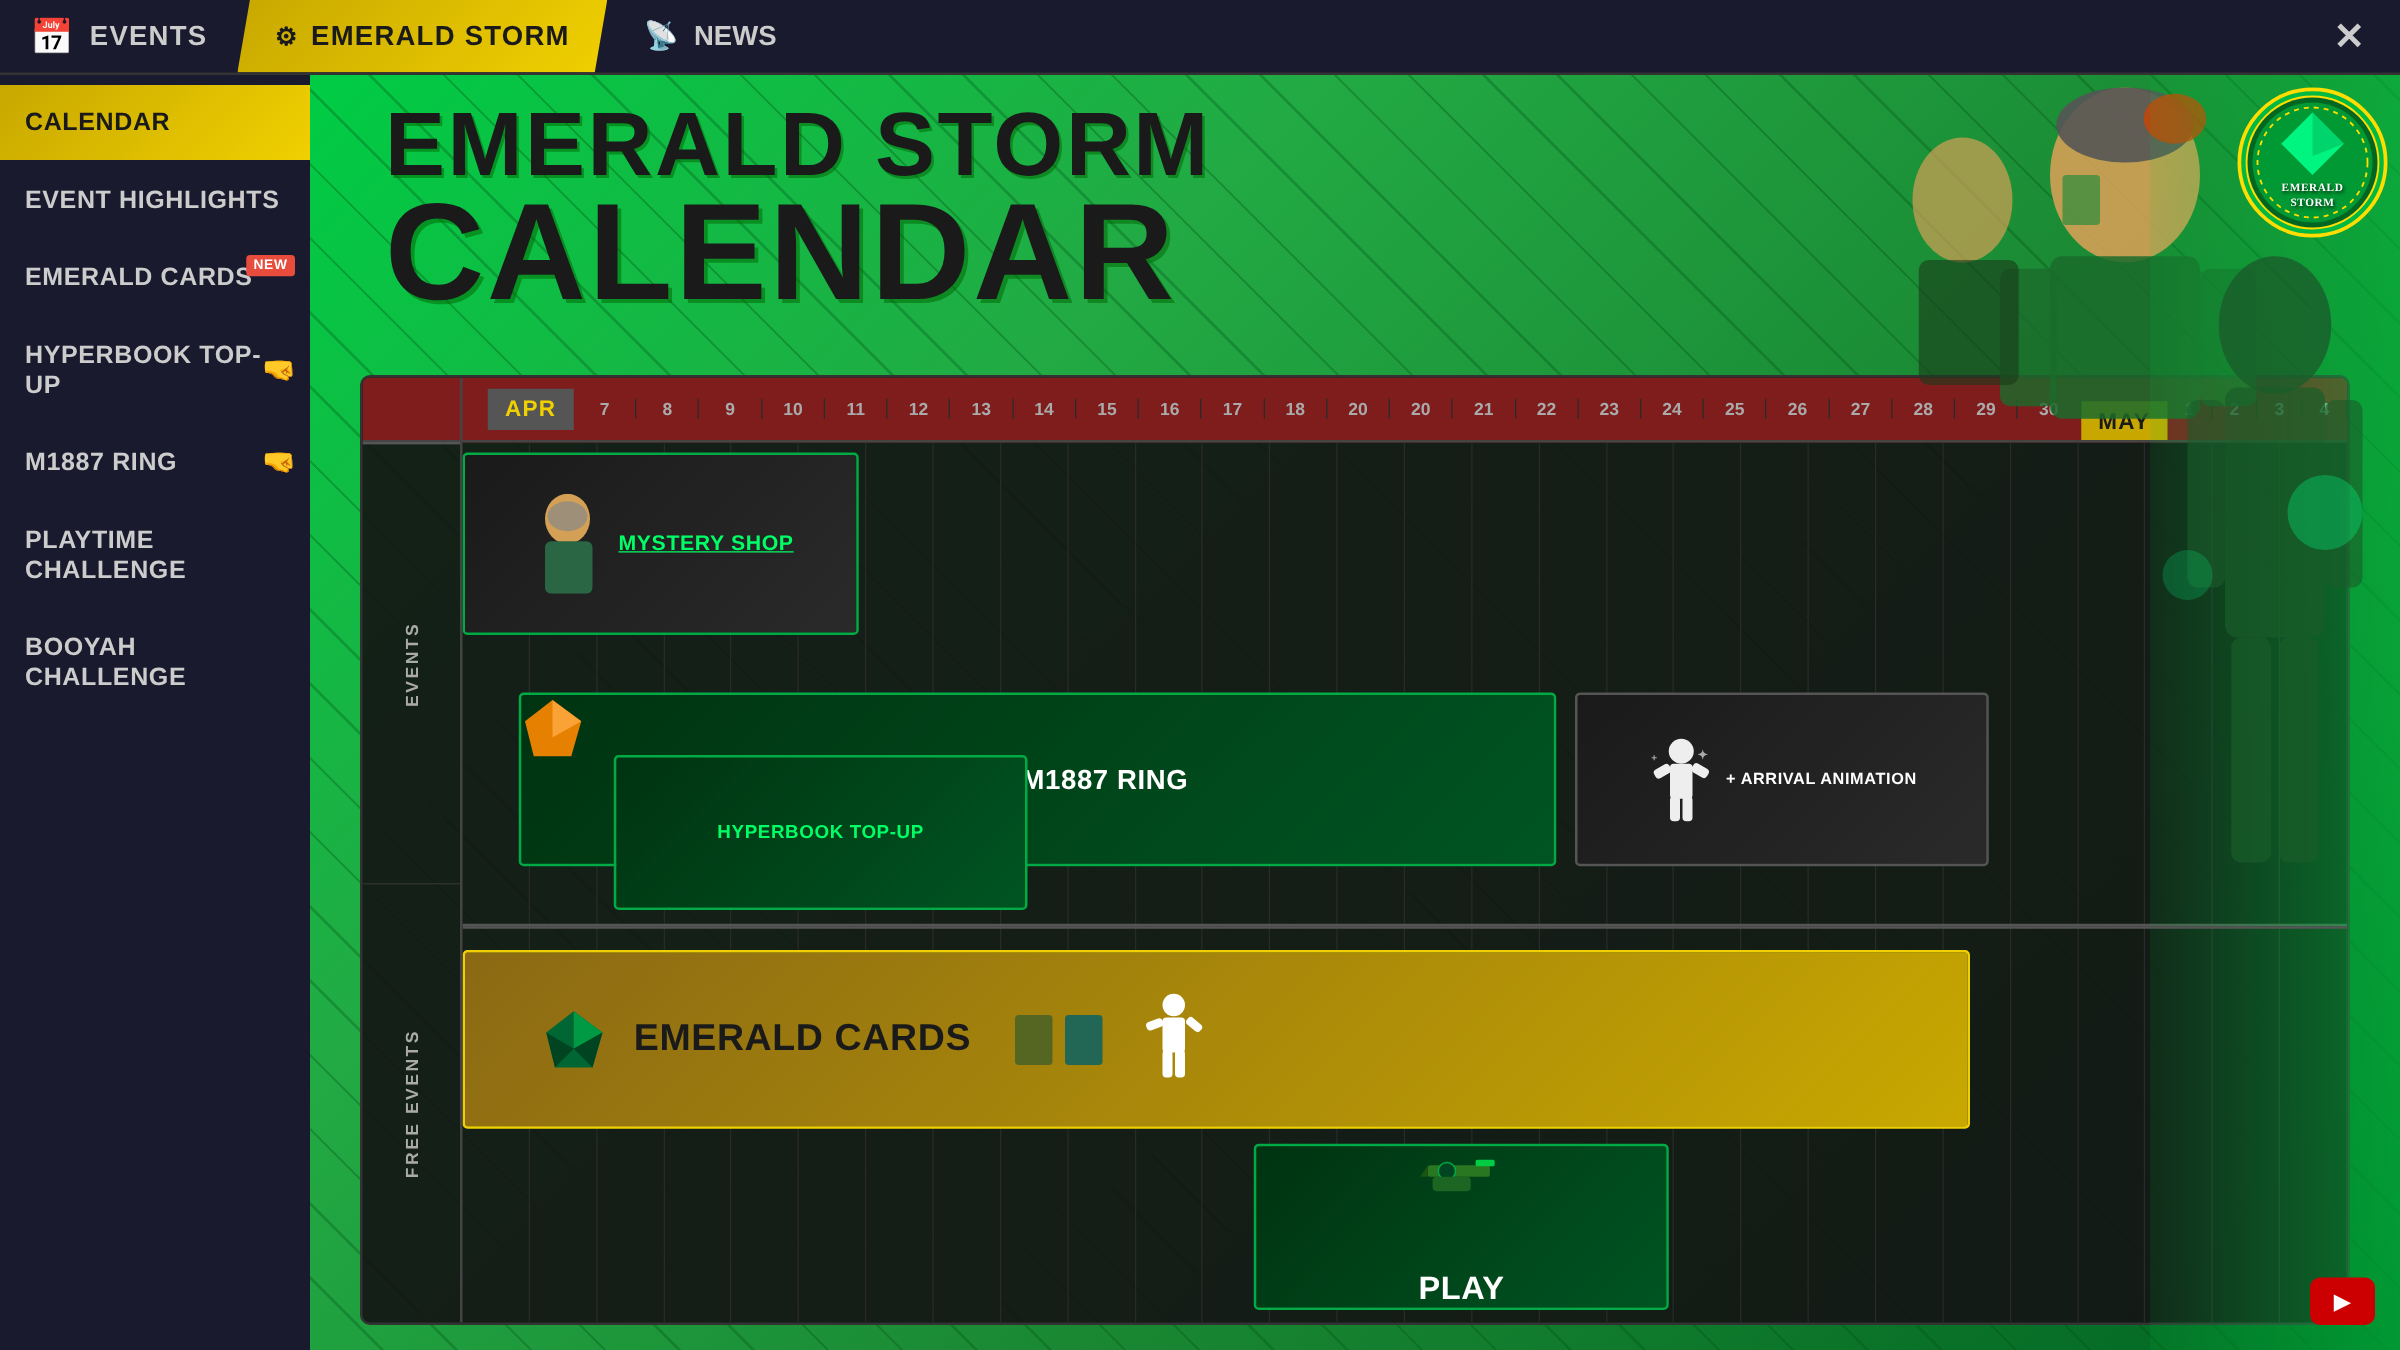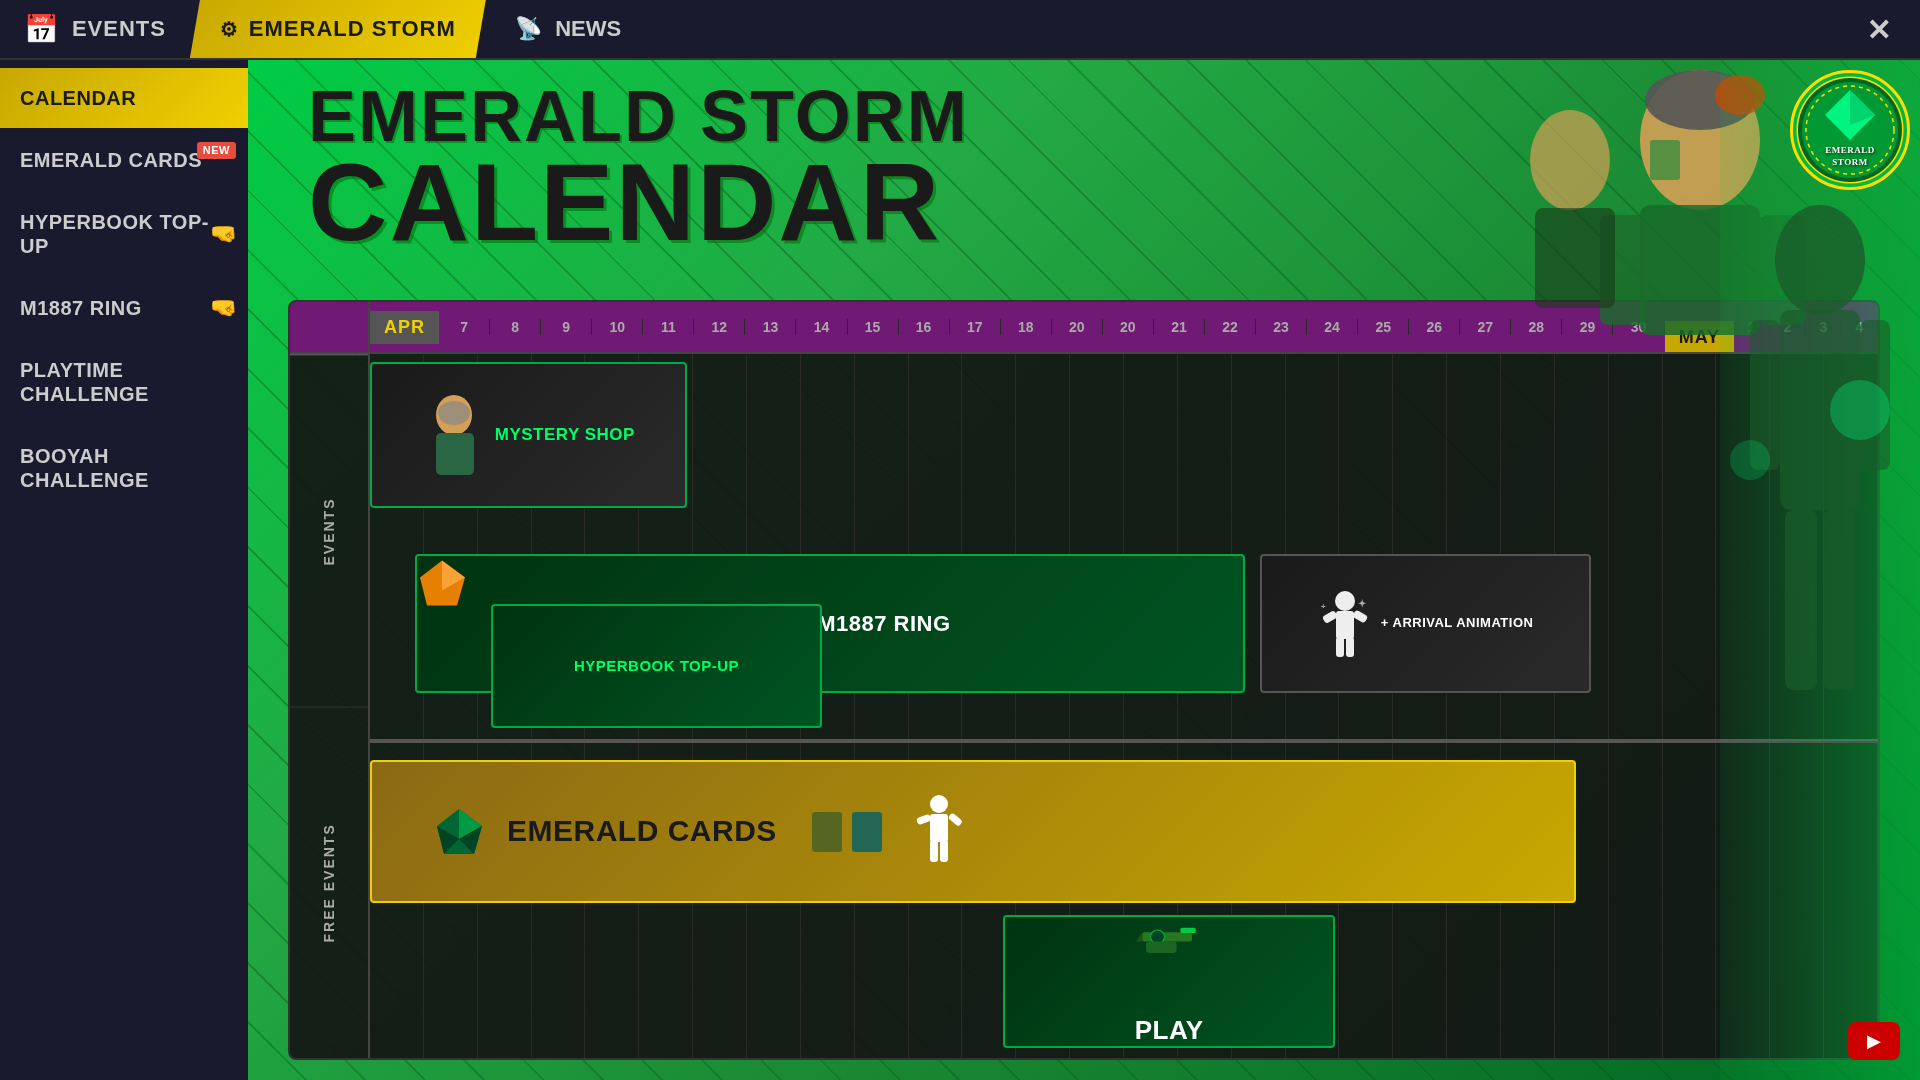--- a/index.html
+++ b/index.html
@@ -444,22 +444,23 @@
       letter-spacing: 1px;
       white-space: nowrap;
       display: flex;
       align-items: center;
       margin-top: 20px;
     }
 
     .date-row {
       display: flex;
       height: 52px;
-      background: #701a75;
+      background: #7f1d1d;
       border-bottom: 2px solid #444;
+      gap: 20px;
     }
     .date-row-spacer {
       width: 80px;
       flex-shrink: 0;
       border-right: 2px solid #444;
     }
     .date-row-nums {
       flex: 1;
       display: flex;
       align-items: center;
@@ -495,20 +496,23 @@
     <span>NEWS</span>
   </div>
   <div class="nav-close">✕</div>
 </div>
 
 <div class="main-layout">
 
   <div class="sidebar">
     <div class="sidebar-item active">
       <span>CALENDAR</span>
+    </div>
+    <div class="sidebar-item">
+      <span>EVENT HIGHLIGHTS</span>
     </div>
     <div class="sidebar-item">
       <span>EMERALD CARDS</span>
       <span class="badge-new">NEW</span>
     </div>
     <div class="sidebar-item">
       <span>HYPERBOOK TOP-UP</span>
       <span class="icon-hand">🤜</span>
     </div>
     <div class="sidebar-item">
@@ -681,21 +685,21 @@
               </svg>
             </div>
 
             <div class="event-block event-mystery-shop">
 
               <svg width="65" height="80" viewBox="0 0 65 80" style="flex-shrink:0;">
                 <ellipse cx="32" cy="20" rx="18" ry="20" fill="#d4a055"></ellipse>
                 <rect x="14" y="38" width="38" height="42" rx="5" fill="#2a6644"></rect>
                 <ellipse cx="32" cy="18" rx="16" ry="12" fill="#888" opacity="0.7"></ellipse>
               </svg>
-              <span style="text-align:right;line-height:1.2;">MYSTERY SHOP</span>
+              <span style="text-align:right;line-height:1.2;text-decoration:underline;">MYSTERY SHOP</span>
             </div>
 
 
             <div class="event-block event-m1887">
 
               <svg width="100" height="50" viewBox="0 0 100 50" style="flex-shrink:0;">
                 <rect x="5" y="20" width="80" height="12" rx="3" fill="#2a6622"></rect>
                 <rect x="70" y="15" width="20" height="6" rx="2" fill="#00aa44"></rect>
                 <polygon points="5,20 5,32 0,32" fill="#1a5511"></polygon>
                 <ellipse cx="25" cy="26" rx="8" ry="8" fill="#004422" stroke="#00aa44" stroke-width="1"></ellipse>

